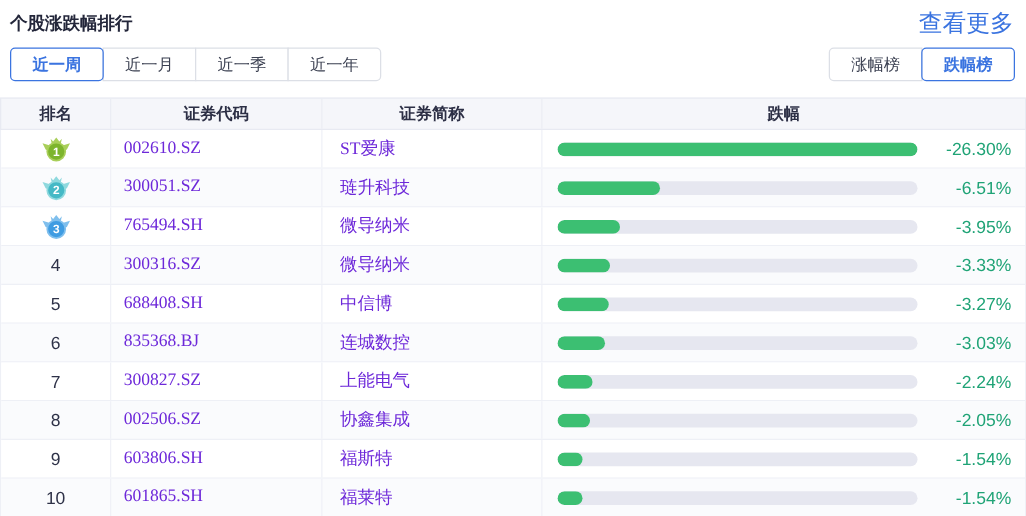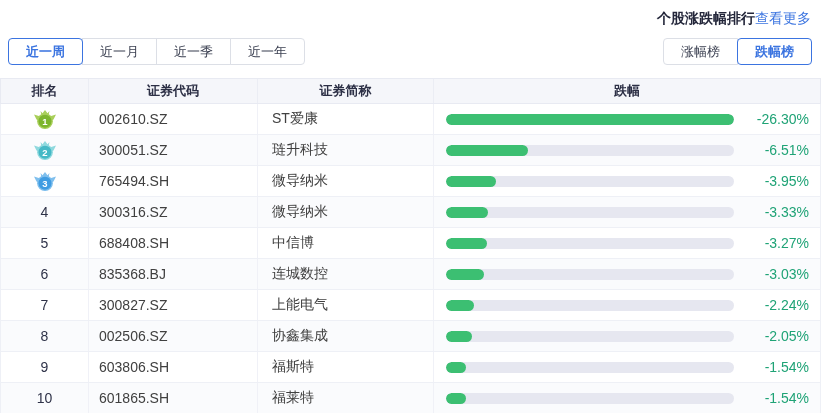--- a/index.html
+++ b/index.html
@@ -6,25 +6,25 @@
   html, body { background: #fff; }
   body {
     font-family: "Liberation Sans", "DejaVu Sans", sans-serif;
     width: 821px; height: 413px; overflow: hidden;
     color: #2c2f42;
   }
   .page { width: 821px; height: 413px; position: relative; }
 
   
   .topbar {
-    display: flex; justify-content: flex-end; align-items: center;
+    display: flex; justify-content: space-between; align-items: center;
     padding: 9px 10px 0 8px; height: 29px;
   }
   .title { font-size: 14px; font-weight: bold; color: #23263a; }
-  .more { font-size: 14px; color: #3b74e0; text-decoration: none; cursor: pointer; }
+  .more { font-size: 19px; color: #3b74e0; text-decoration: none; cursor: pointer; }
 
   
   .controls {
     display: flex; justify-content: space-between; align-items: center;
     margin: 9px 9px 0 8px; height: 27px; text-align: center;
   }
   .seg { display: flex; }
   .seg-item {
     border: 1px solid #dcdfe6; margin-left: -1px; background: #fff;
     padding: 4px 17px; font-size: 13px; line-height: 17px;
@@ -53,21 +53,21 @@
 
   .tbody { border-left: 1px solid #eef0f6; border-right: 1px solid #eef0f6; }
   .row {
     display: flex; align-items: center; height: 31px;
     border-bottom: 1px solid #eef0f6; background: #fff; cursor: pointer;
   }
   .row:nth-child(even) { background: #fafbfd; }
   .td { height: 100%; display: flex; align-items: center; border-right: 1px solid #f0f1f7; }
   .td:last-child { border-right: none; }
   .td-rank { justify-content: center; color: #2e3248; font-size: 14px; }
-  .td-code, .td-name { color: #404040; }
+  .td-code, .td-name { color: #6d28d9; font-family: Liberation Serif, serif; }
   .td-code { padding-left: 10px; }
   .td-name { padding-left: 14px; }
   .td-bar { padding-left: 12px; }
 
   .bar-track {
     width: 288px; height: 11px; border-radius: 6px;
     background: #e6e7f0; overflow: hidden; flex: none;
   }
   .bar-fill { height: 100%; border-radius: 6px; background: #3cbf72; }
   .pct { flex: 1; text-align: right; padding-right: 11px; color: #1fa376; font-size: 14px; }

